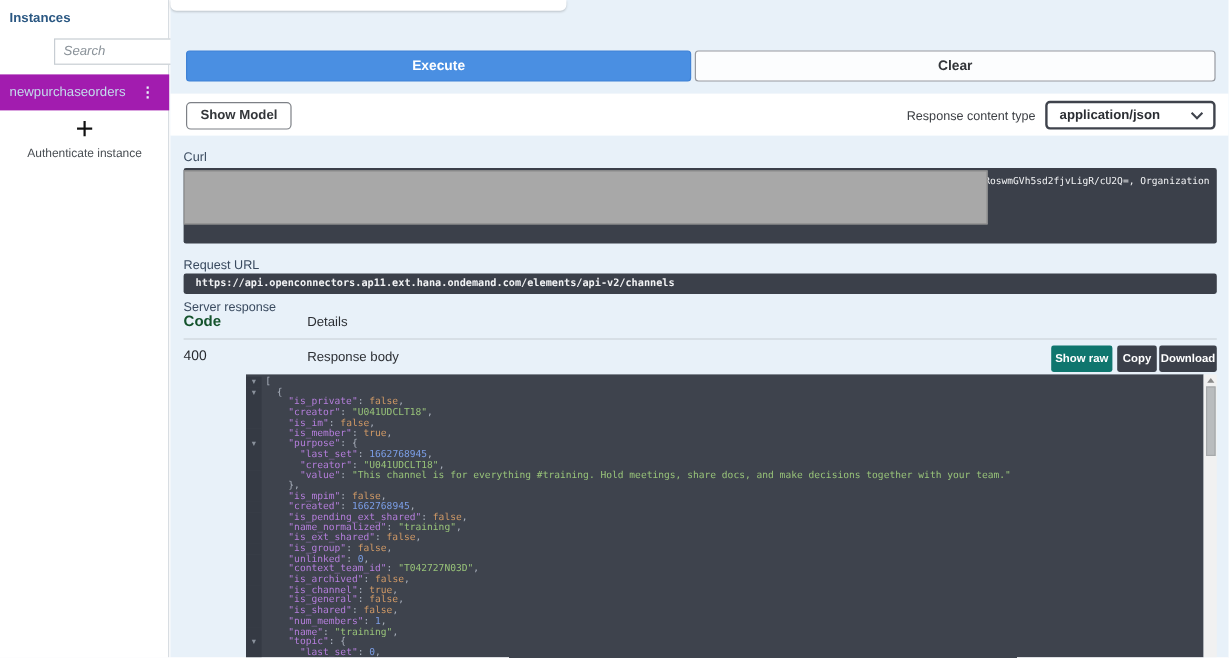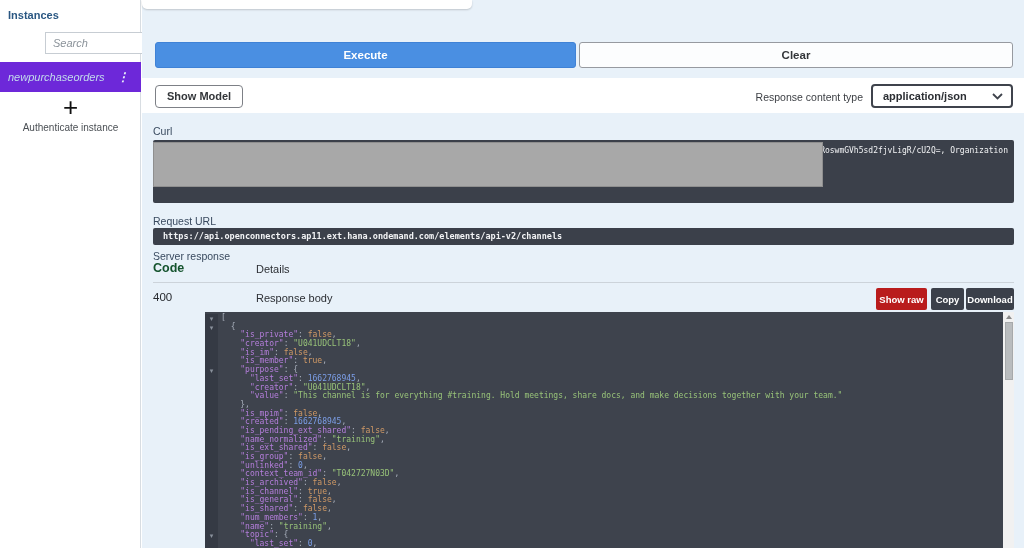--- a/index.html
+++ b/index.html
@@ -67,21 +67,21 @@
 
   <div class="sidebar">
     <div class="sidebar-title">Instances</div>
     <div class="search-wrap">
       <input class="search-input" type="text" placeholder="Search" style="">
       <svg class="search-icon" viewBox="0 0 14 14">
         <circle cx="6" cy="6" r="4.2" fill="none" stroke="#5b9bd5" stroke-width="1.3"></circle>
         <line x1="9.2" y1="9.2" x2="13" y2="13" stroke="#5b9bd5" stroke-width="1.3"></line>
       </svg>
     </div>
-    <div class="instance-item selected-bg" style="background: #6d28d9; font-style: italic;">
+    <div class="instance-item selected-bg" style="background: #a21caf;">
       <span class="instance-label">newpurchaseorders</span>
       <span class="kebab-icon">⋮</span>
     </div>
     <div class="auth-wrap">
       <span class="plus-icon">+</span>
       <div class="auth-label">Authenticate instance</div>
     </div>
   </div>
 
   <div class="main">
@@ -110,21 +110,21 @@
     <div class="section-label" style="left:11px; top:215px;">Request URL</div>
     <div class="url-bar dark-bg" style="background: rgb(59, 64, 74);">https://api.openconnectors.ap11.ext.hana.ondemand.com/elements/api-v2/channels</div>
 
     <div class="section-label" style="left:11px; top:250px;">Server response</div>
     <div class="code-header">Code</div>
     <div class="details-header">Details</div>
     <div class="resp-divider"></div>
 
     <div class="status-code">400</div>
     <div class="resp-body-label">Response body</div>
-    <button class="resp-btn btn-show-raw dark-bg" style="background: #b91c1c;">Show raw</button>
+    <button class="resp-btn btn-show-raw dark-bg" style="background: #0f766e;">Show raw</button>
     <button class="resp-btn btn-copy dark-bg" style="background: rgb(59, 64, 74);">Copy</button>
     <button class="resp-btn btn-download dark-bg" style="background: rgb(59, 64, 74);">Download</button>
 
     <div class="resp-code">
         <div class="code-line">
           <span class="code-gutter">▾</span>
           <span class="code-text"><span style="color: rgb(170, 177, 189);">[</span></span>
         </div>
         <div class="code-line">
           <span class="code-gutter">▾</span>

